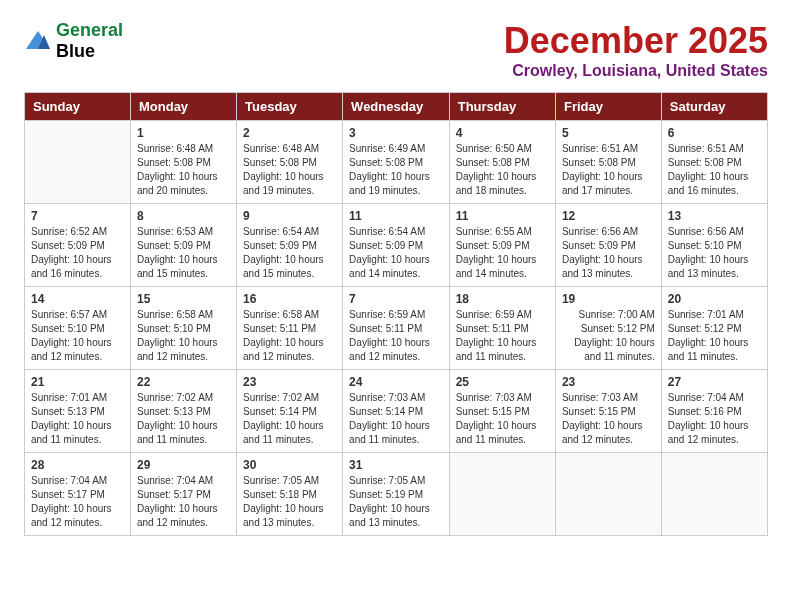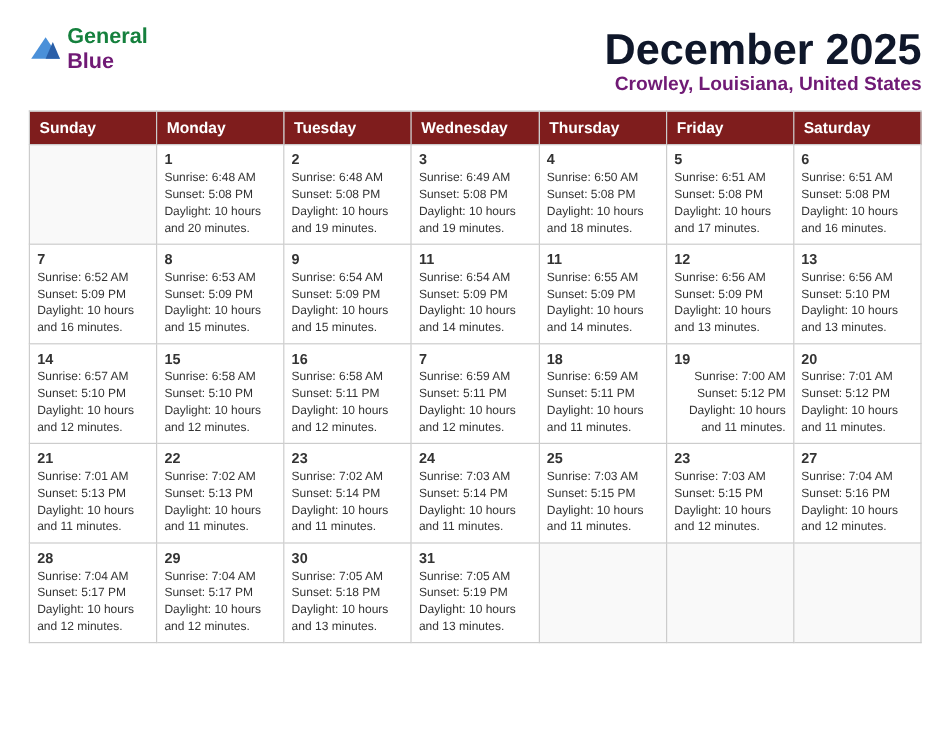--- a/index.html
+++ b/index.html
@@ -24,21 +24,21 @@
     .logo-icon {
       width: 28px;
       height: 24px;
     }
     .title-area {
       text-align: right;
     }
     .month-title {
       font-size: 36px;
       font-weight: bold;
-      color: #0f172a;
+      color: #b91c1c;
     }
     .location {
       font-size: 16px;
       color: #701a75;
       font-weight: bold;
     }
     .calendar {
       width: 100%;
       border-collapse: collapse;
       border: 1px solid #ccc;
@@ -81,21 +81,21 @@
 <body>
 
 <div class="header-area">
   <div class="logo">
     <svg class="logo-icon" viewBox="0 0 28 24" xmlns="http://www.w3.org/2000/svg">
       <polygon points="14,2 26,20 2,20" fill="#4a90d9"></polygon>
       <polygon points="20,6 26,20 14,20" fill="#2a5fa8"></polygon>
     </svg>
     <div>
       <span style="font-size:18px;font-weight:bold;color:#15803d;">General</span><br>
-      <span style="font-size:18px;font-weight:bold;color:#701a75;">Blue</span>
+      <span style="font-size:18px;font-weight:bold;color:#000000;">Blue</span>
     </div>
   </div>
   <div class="title-area">
     <div class="month-title">December 2025</div>
     <div class="location">Crowley, Louisiana, United States</div>
   </div>
 </div>
 
 <table class="calendar">
   <thead>

